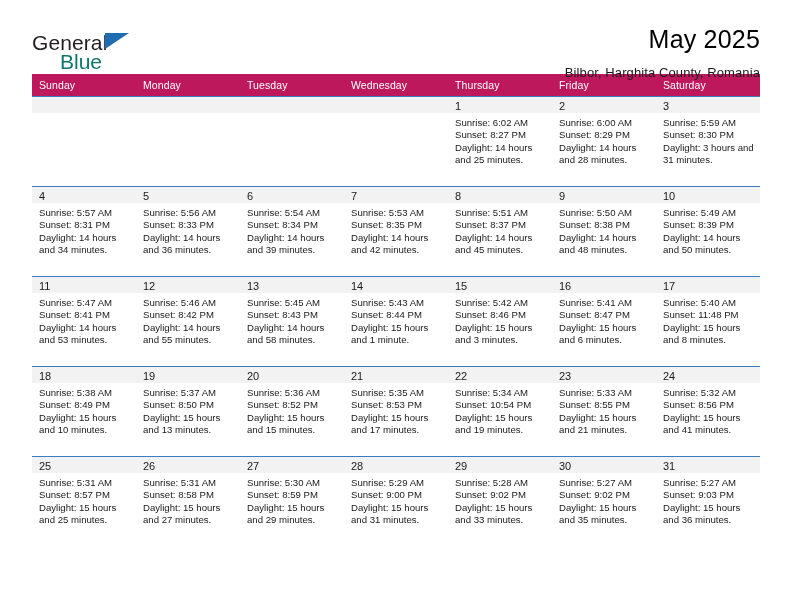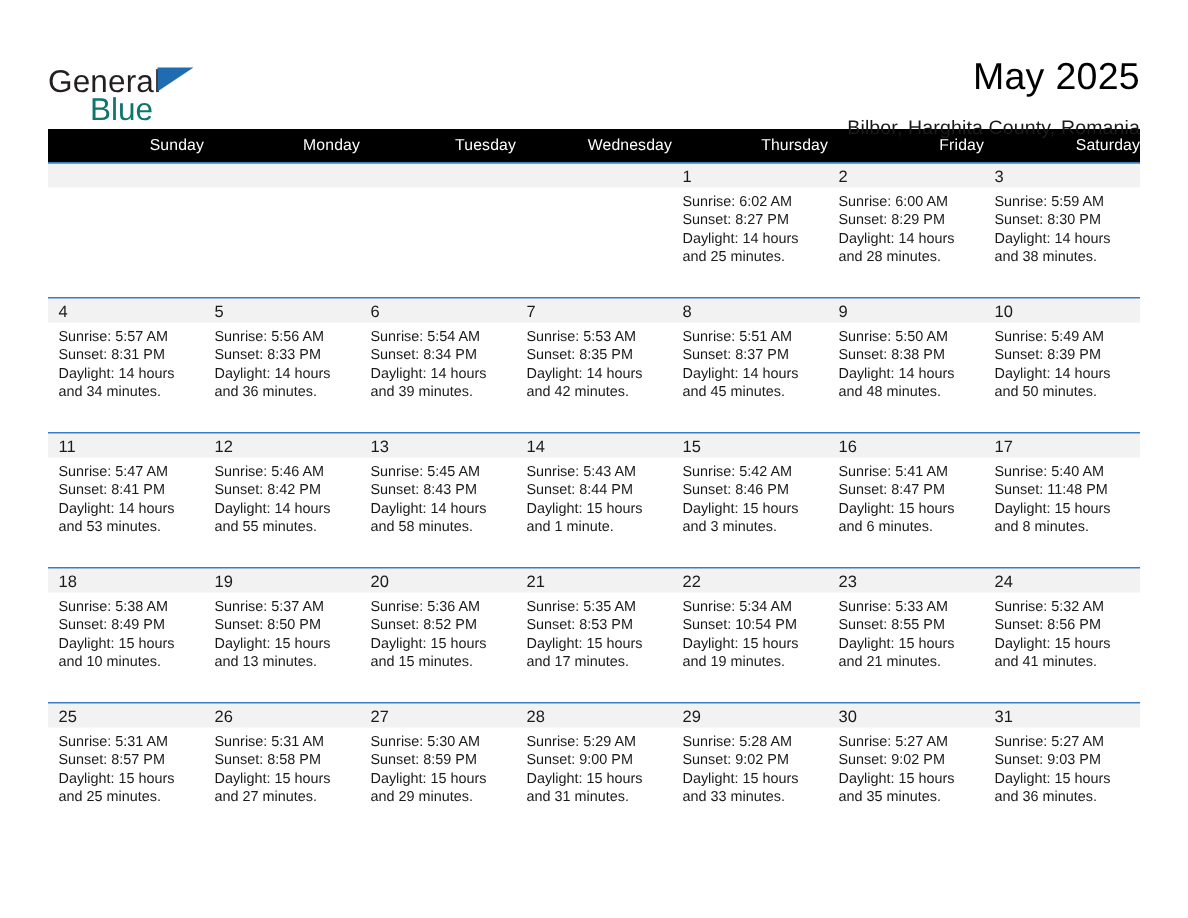--- a/index.html
+++ b/index.html
@@ -12,21 +12,21 @@
     height: 612px;
     font-family: "Liberation Sans", sans-serif;
     color: #000000;
     overflow: hidden;
   }
   .page {
     position: relative;
     width: 792px;
     height: 460px;
     box-sizing: border-box;
-    padding: 12px 32px;
+    padding: 0 32px;
   }
 
   
   .header {
     display: flex;
     align-items: flex-start;
     justify-content: space-between;
     padding-top: 26px;
     height: 74px;
     box-sizing: border-box;
@@ -82,25 +82,25 @@
     letter-spacing: 0.1px;
   }
 
   
   .calendar {
     width: 728px;
     border-collapse: collapse;
     table-layout: fixed;
   }
   .calendar th {
-    background: #000000;
+    background: #be185d;
     color: #ffffff;
     font-size: 10.5px;
     font-weight: normal;
-    text-align: right;
+    text-align: left;
     padding: 5px 0 5px 7px;
     height: 11px;
     letter-spacing: 0.1px;
   }
   .calendar td {
     vertical-align: top;
     padding: 0;
     border-top: 1px solid #3a7cc0;
     height: 89px;
   }
@@ -200,21 +200,21 @@
               <div>Sunrise: 6:00 AM</div>
               <div>Sunset: 8:29 PM</div>
               <div>Daylight: 14 hours and 28 minutes.</div>
             </div>
           </td>
           <td>
             <div class="daynum-strip">3</div>
             <div class="cell-body">
               <div>Sunrise: 5:59 AM</div>
               <div>Sunset: 8:30 PM</div>
-              <div>Daylight: 14 hours and 38 minutes.</div>
+              <div>Daylight: 3 hours and 31 minutes.</div>
             </div>
           </td>
         </tr>
         <tr class="week-row">
           <td>
             <div class="daynum-strip">4</div>
             <div class="cell-body">
               <div>Sunrise: 5:57 AM</div>
               <div>Sunset: 8:31 PM</div>
               <div>Daylight: 14 hours and 34 minutes.</div>

